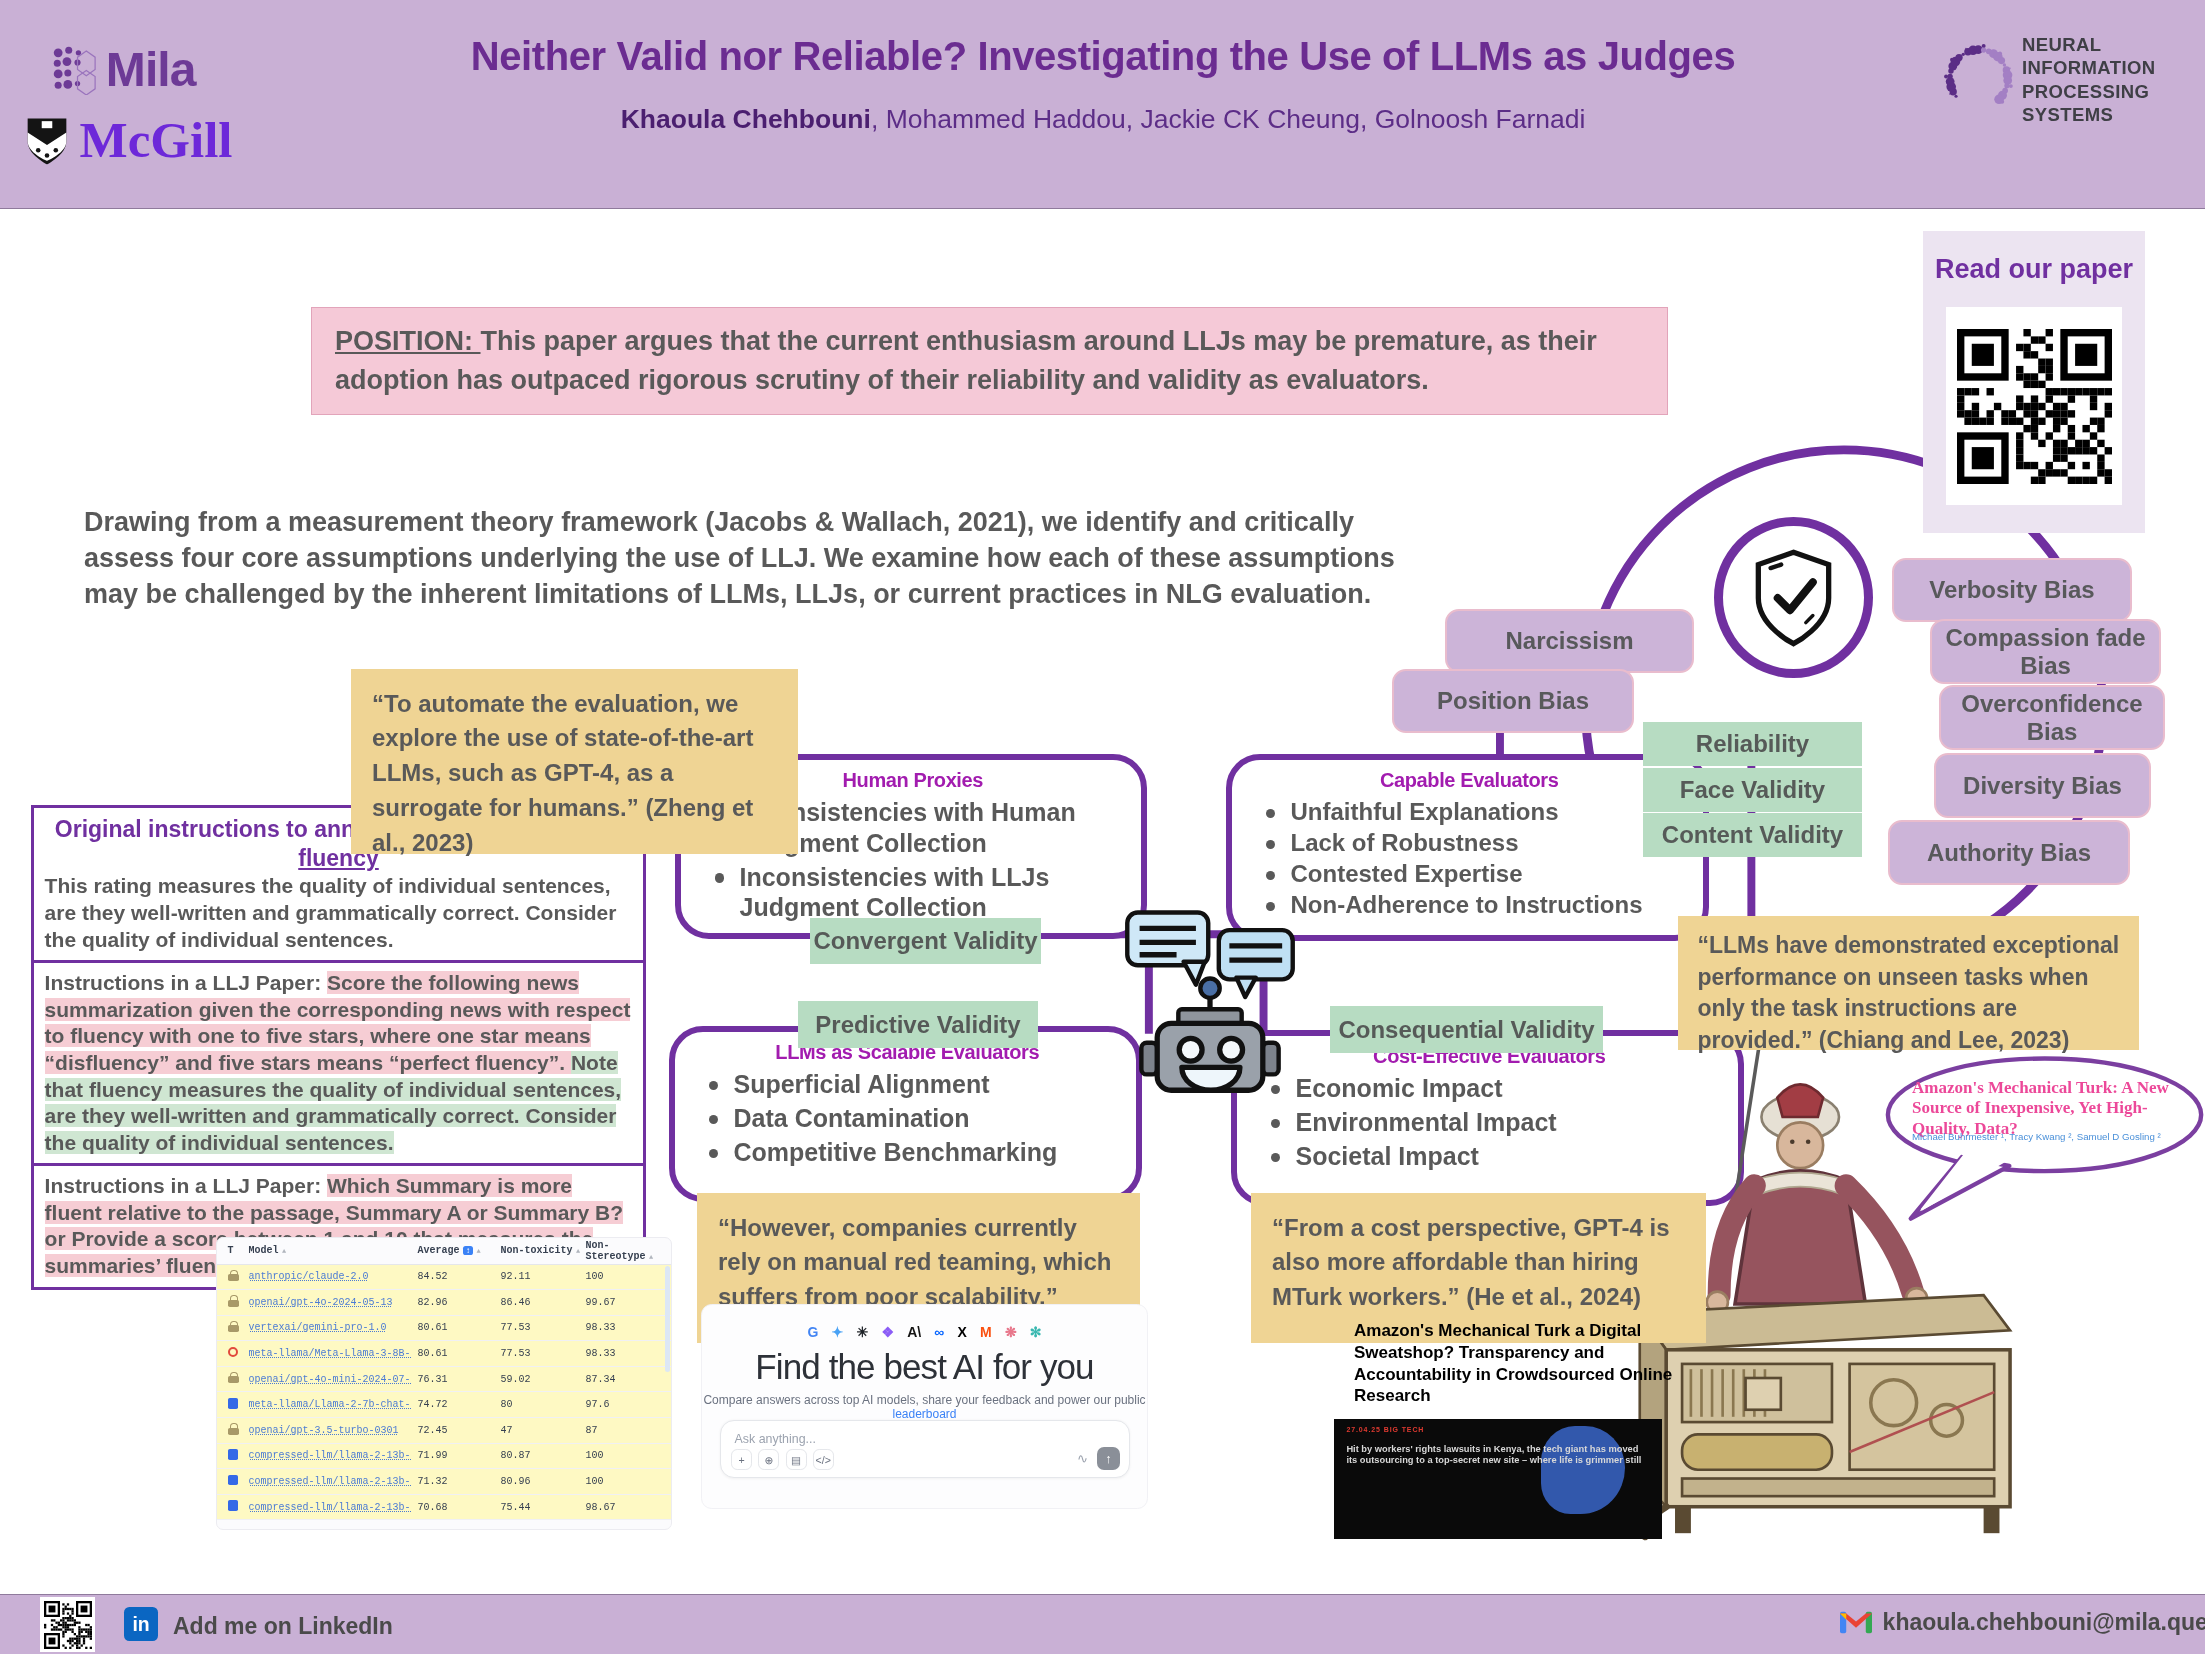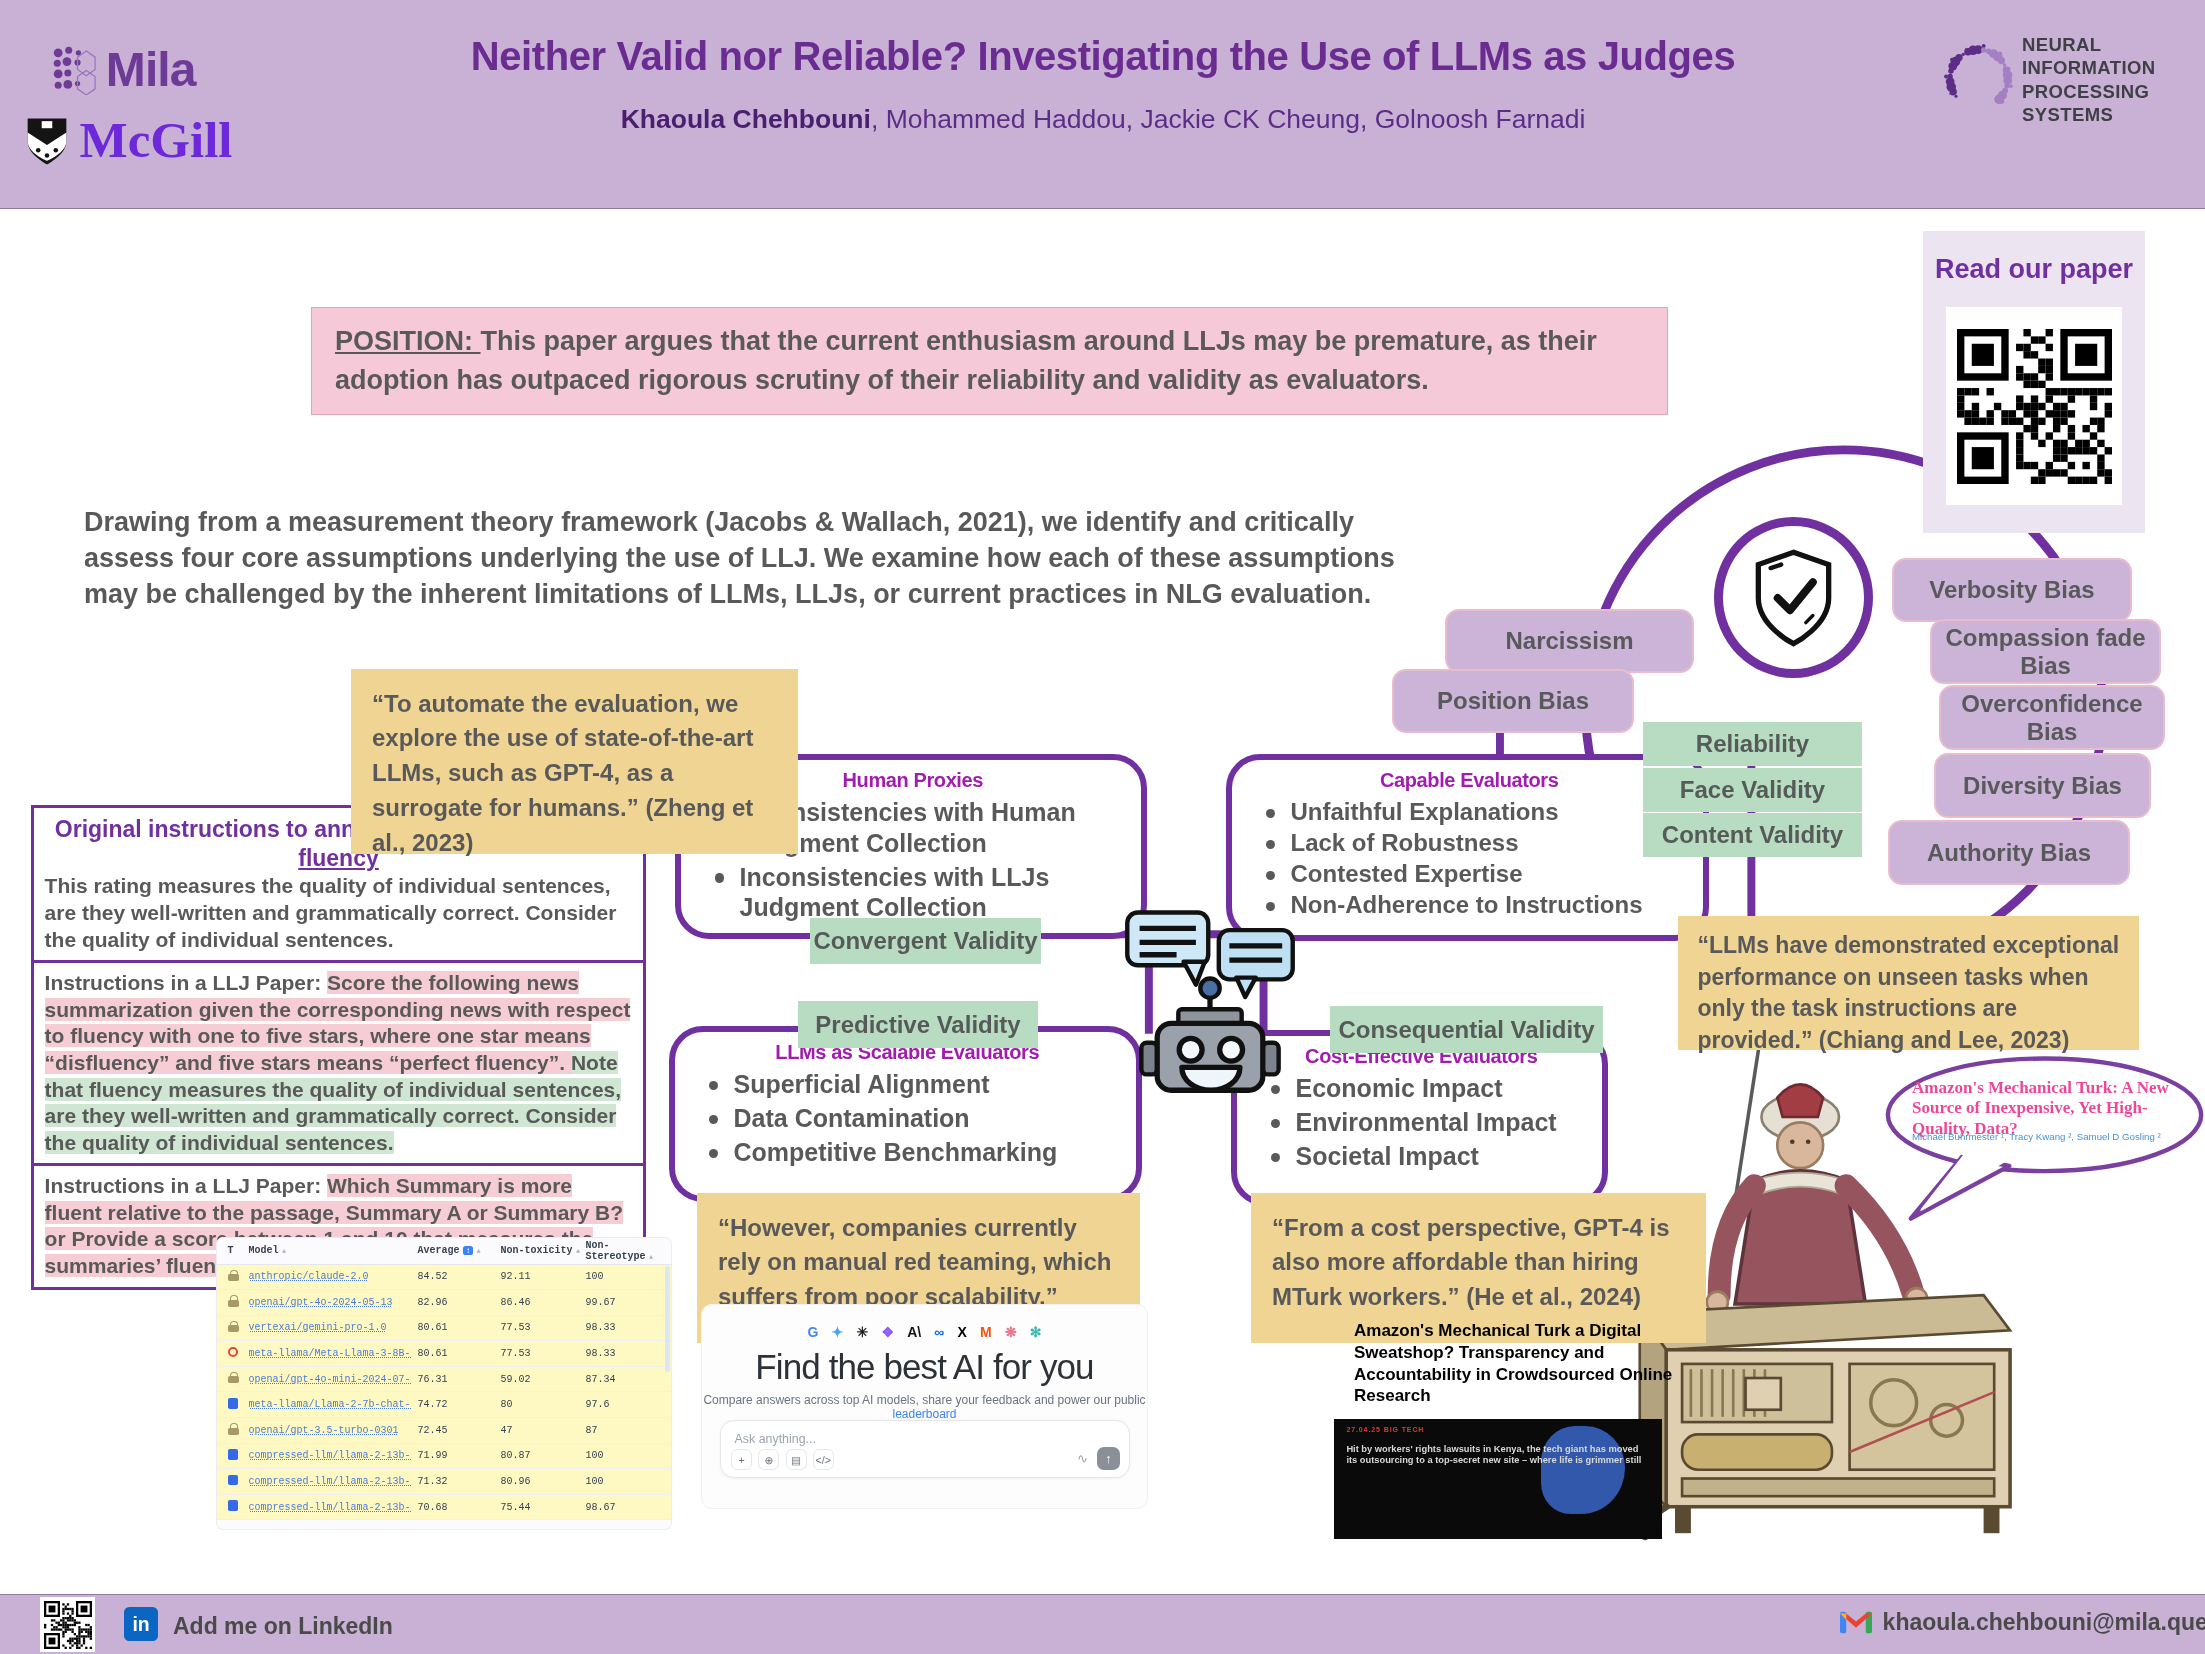--- a/index.html
+++ b/index.html
@@ -69,21 +69,21 @@
     position:absolute; background:#ffffff; border:6.2px solid #7030a0; border-radius:34px;
     padding:8.8px 23px 8.8px 26.5px; z-index:2;
   }
   .concept h3 { text-align:center; font-size:20px; color:#a21caf; margin-bottom:5.3px; letter-spacing:-0.4px; }
   .bullet { position:relative; padding-left:32px; font-size:25px; font-weight:bold; color:#595959; line-height:1.22; margin-bottom:3.5px; }
   .bullet::before { content:""; position:absolute; left:7px; top:11.5px; width:9.7px; height:9.7px; border-radius:50%; background:#595959; }
   #box-human    { left:675px;  top:754px;  width:472px; height:185px; }
   #box-capable  { left:1226px; top:754px;  width:483px; height:187px; }
   #box-capable .bullet{ font-size:24px; margin-bottom:1.8px;}
   #box-scalable { left:669px;  top:1026px; width:473px; height:176px; }
-  #box-cost     { left:1231px; top:1030px; width:377px; height:176px; }
+  #box-cost     { left:1231px; top:1030px; width:513px; height:176px; }
   
   .validity {
     position:absolute; background:#b7dcc2; color:#565a58; font-weight:bold; font-size:24px;
     display:flex; align-items:center; justify-content:center; z-index:3; text-align:center;
   }
   #val-convergent    { left:810px;  top:918px; width:231px; height:46px; }
   #val-predictive    { left:798px;  top:1001px; width:240px; height:47px; }
   #val-consequential { left:1330px; top:1006px; width:273px; height:47px; }
   #val-reliability   { left:1643px; top:722px;  width:219px; height:44px; }
   #val-face          { left:1643px; top:768px;  width:219px; height:44px; }

